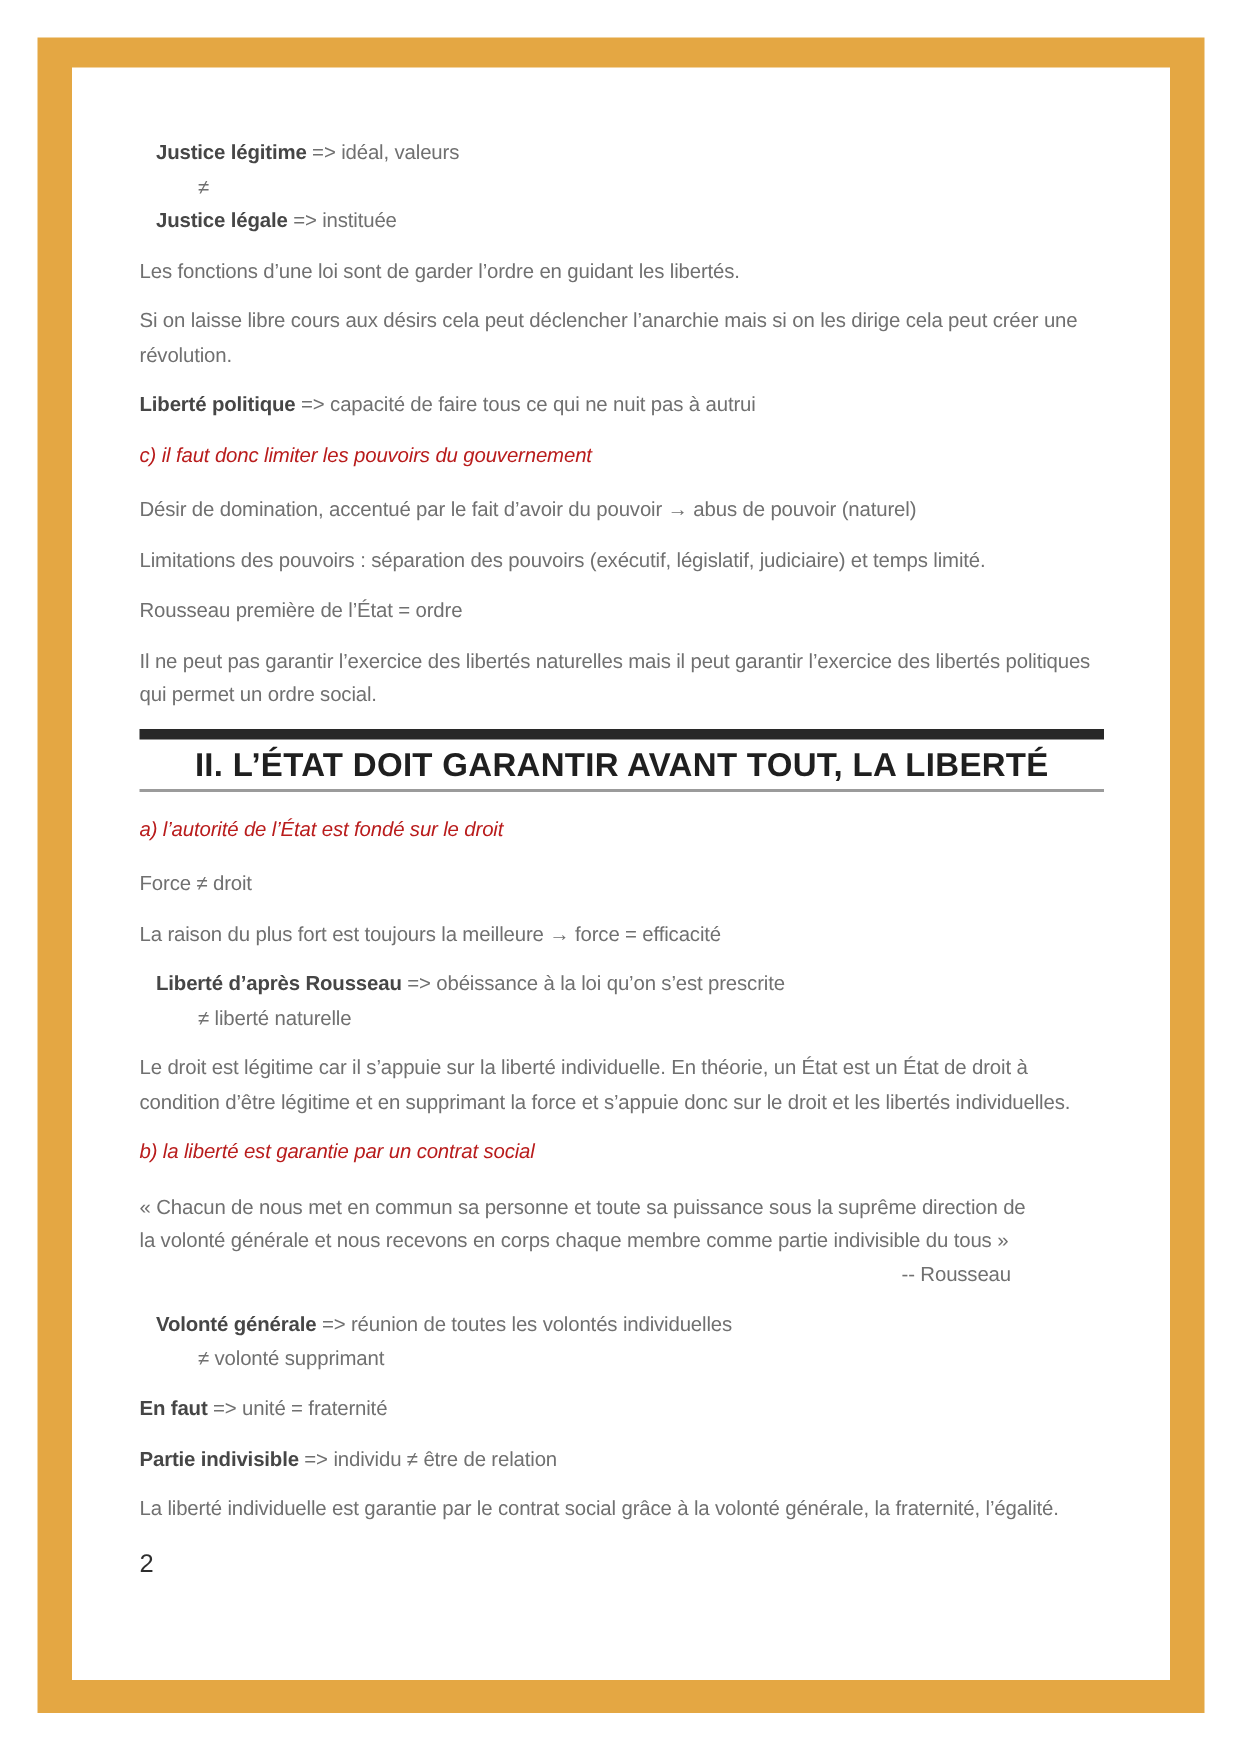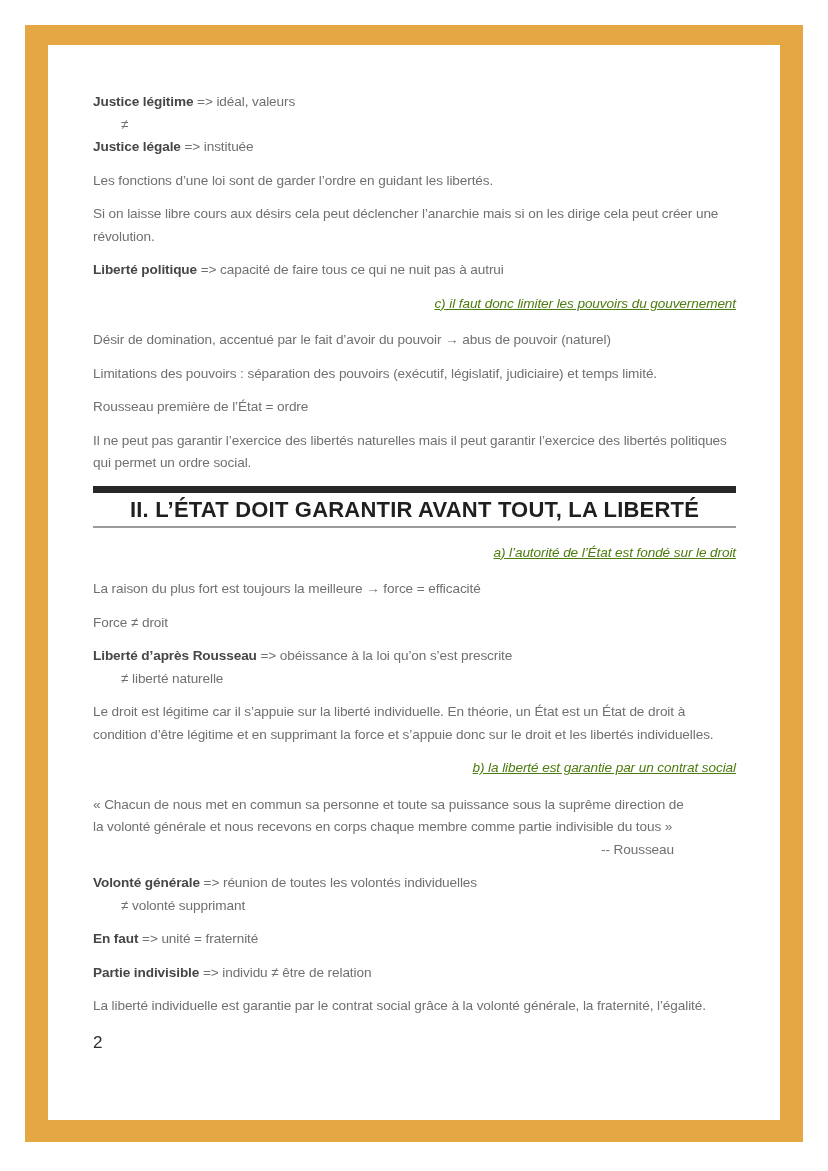--- a/index.html
+++ b/index.html
@@ -32,34 +32,33 @@
     height: 100%;
     background: #ffffff;
     box-sizing: border-box;
     padding: 46px 44px 0 45px;
     color: #707070;
     font-size: 13.6px;
     line-height: 22.5px;
     letter-spacing: -0.1px;
   }
   p { margin: 0 0 11px 0; }
-  .group { margin: 0 0 11px 0; }
+  .group { margin: 0 0 11px 11px; }
   .group p { margin: 0; }
   .term {
     font-weight: bold;
     color: #464646;
   }
   .subline {
     padding-left: 28px;
   }
   .subheading {
-    text-align: right;
+    text-align: left;
     font-style: italic;
-    text-decoration: underline;
-    color: #4d7c0f;
+    color: #b91c1c;
     margin: 0 0 14px 0;
   }
   .section-title-block {
     margin: 8px 0 14px 0;
   }
   .title-bar-top {
     height: 7px;
     background: #282828;
   }
   .section-title {
@@ -120,23 +119,23 @@
       <p>Il ne peut pas garantir l’exercice des libertés naturelles mais il peut garantir l’exercice des libertés politiques qui permet un ordre social.</p>
 
       <div class="section-title-block">
         <div class="title-bar-top"></div>
         <h2 class="section-title">II. L’ÉTAT DOIT GARANTIR AVANT TOUT, LA LIBERTÉ</h2>
         <div class="title-rule-bottom"></div>
       </div>
 
       <p class="subheading">a) l’autorité de l’État est fondé sur le droit</p>
 
+      <p>Force ≠ droit</p>
+
       <p>La raison du plus fort est toujours la meilleure → force = efficacité</p>
-
-      <p>Force ≠ droit</p>
 
       <div class="group">
         <p><b class="term">Liberté d’après Rousseau</b><span> =&gt; obéissance à la loi qu’on s’est prescrite</span></p>
         <p class="subline">≠ liberté naturelle</p>
       </div>
 
       <p>Le droit est légitime car il s’appuie sur la liberté individuelle. En théorie, un État est un État de droit à condition d’être légitime et en supprimant la force et s’appuie donc sur le droit et les libertés individuelles.</p>
 
       <p class="subheading">b) la liberté est garantie par un contrat social</p>
 

